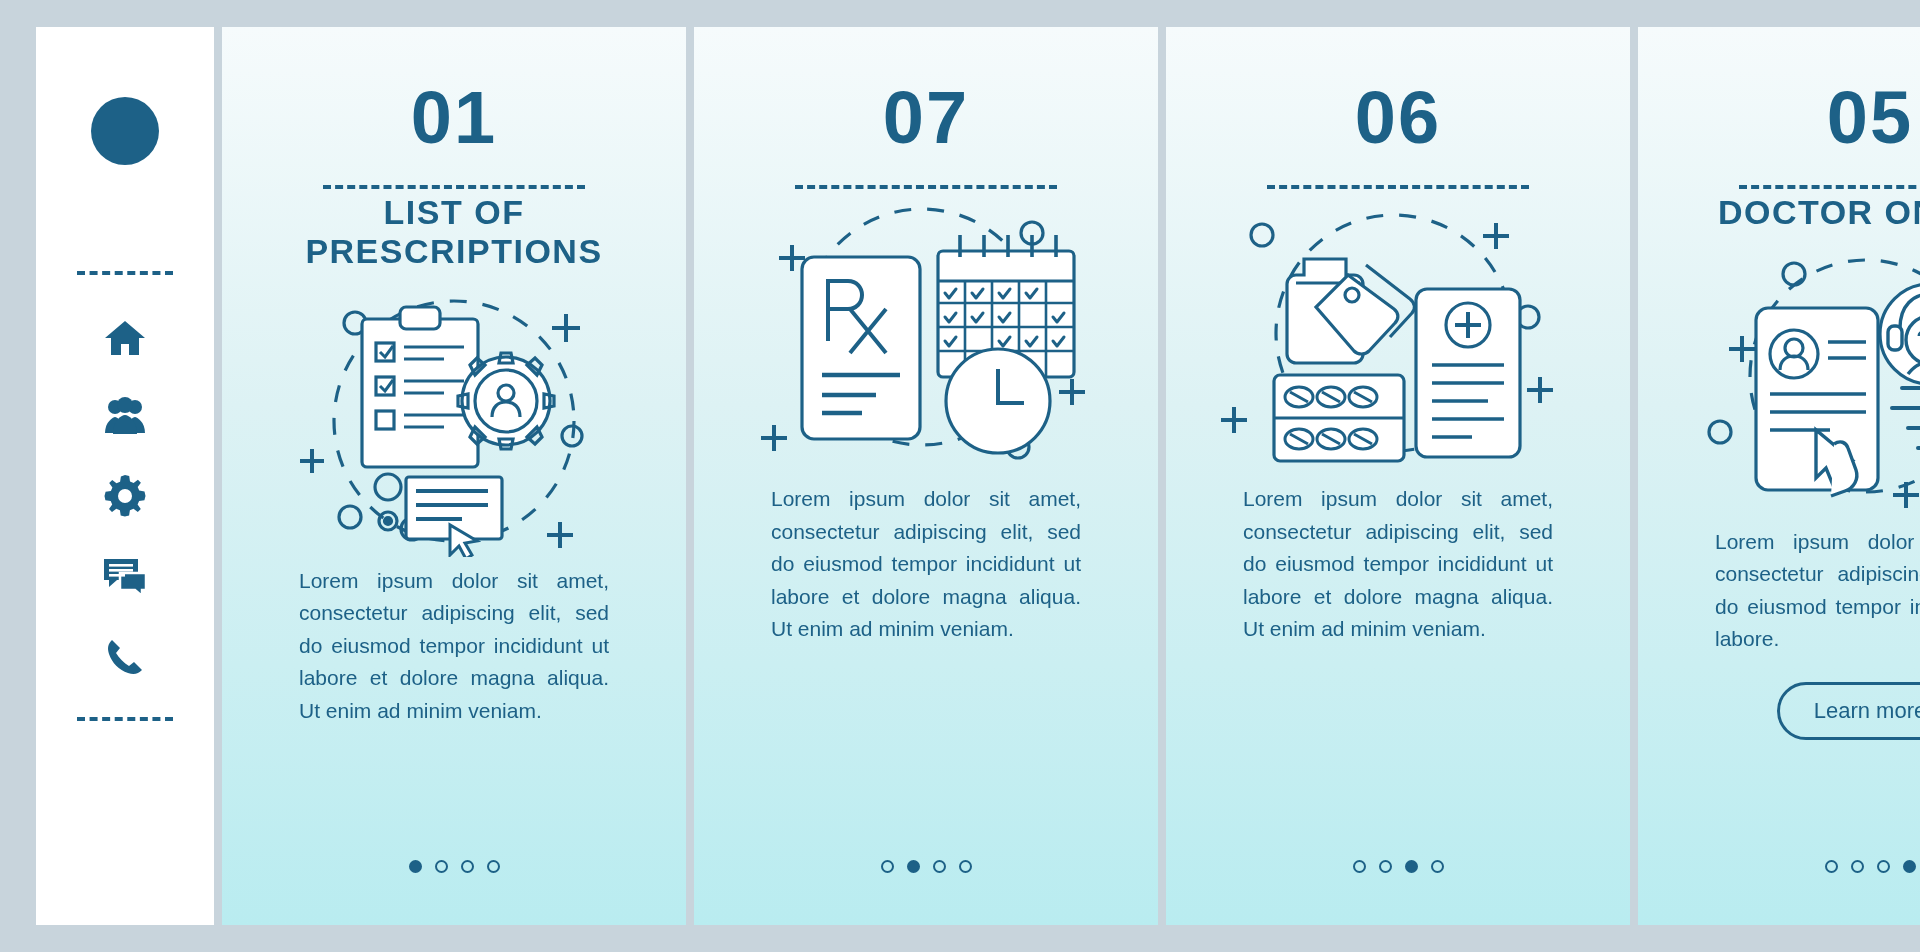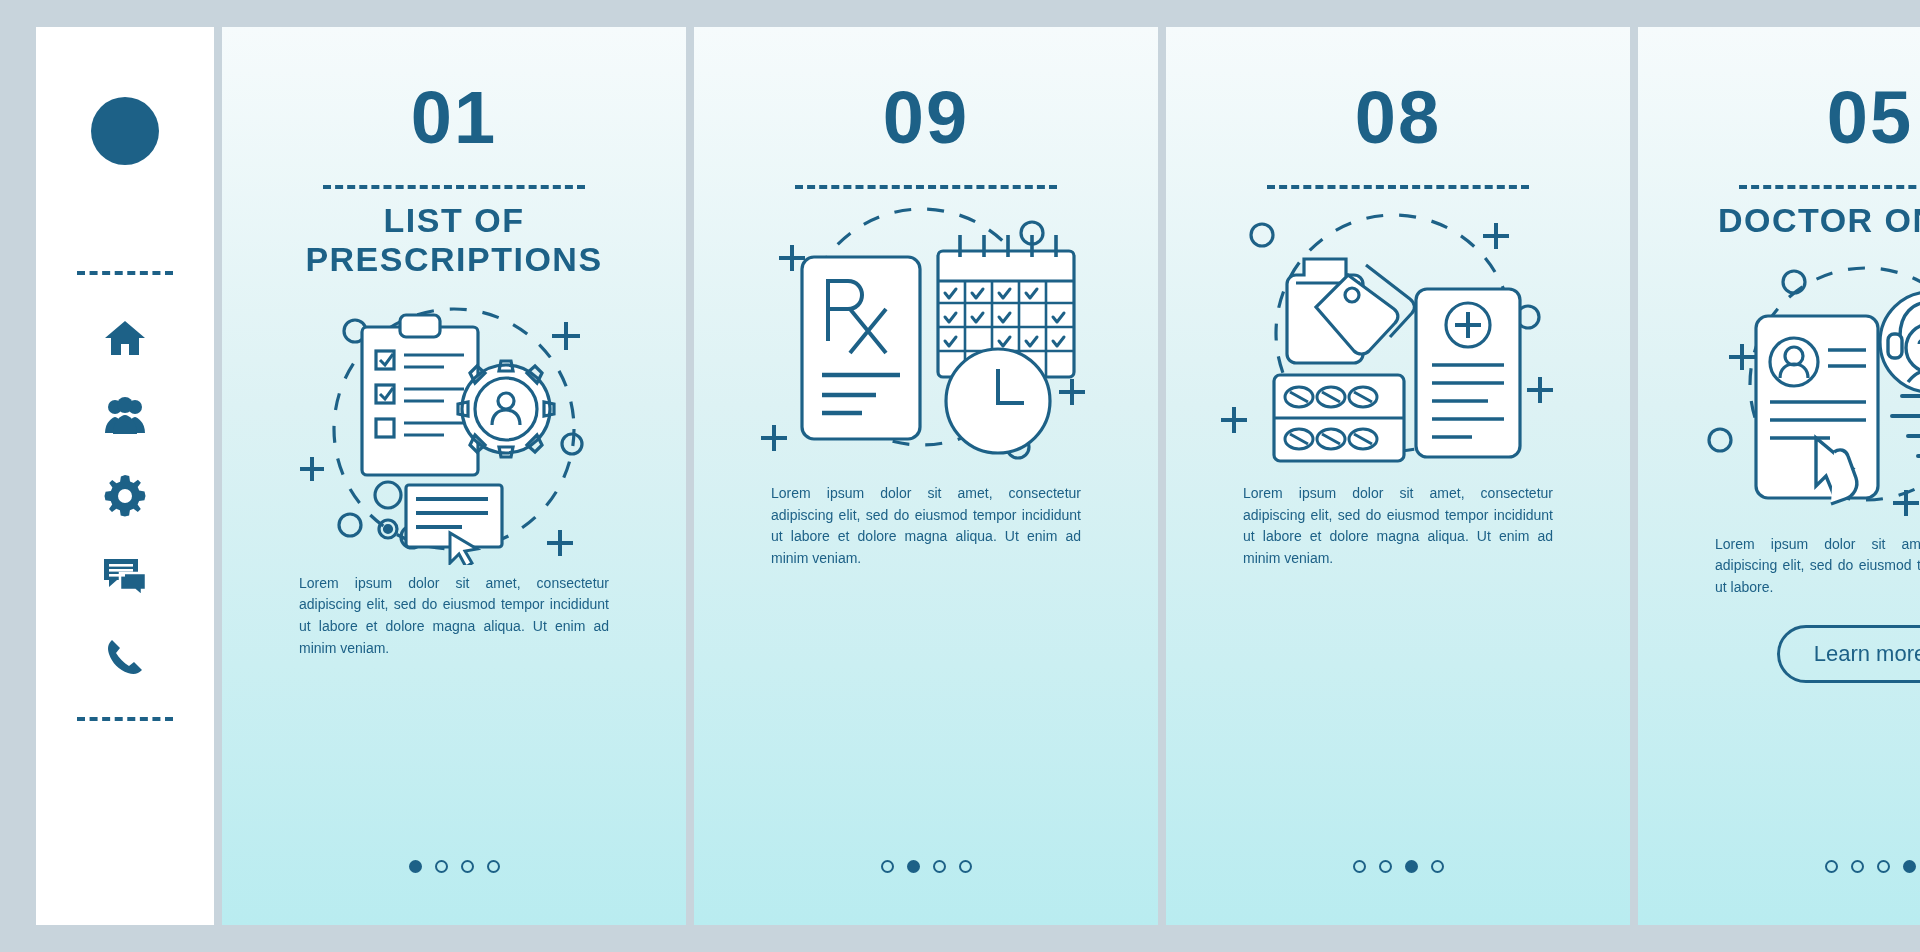--- a/index.html
+++ b/index.html
@@ -90,40 +90,40 @@
     color: #1d6187;
     line-height: 1;
   }
   .panel .dash-title {
     margin-top: 30px;
     width: 262px;
     height: 0;
     border-top: 4px dashed #1d6187;
   }
   .title {
-    margin-top: 12px;
+    margin-top: 4px;
     font-size: 34px;
     font-weight: bold;
     letter-spacing: 1.5px;
     color: #1d6187;
     text-align: center;
     line-height: 1.14;
     text-transform: uppercase;
   }
   .art {
     margin-top: 10px;
     width: 400px;
     height: 276px;
     position: relative;
   }
   .art svg { position: absolute; left: 0; top: 0; }
   .body-text {
     margin-top: 8px;
     width: 310px;
-    font-size: 14px;
+    font-size: 21px;
     line-height: 1.55;
     color: #1d6187;
     text-align: justify;
   }
   .learn-more {
     margin-top: 26px;
     padding: 13px 34px;
     border: 3px solid #1d6187;
     border-radius: 30px;
     color: #1d6187;
@@ -260,21 +260,21 @@
         <div class="body-text">Lorem ipsum dolor sit amet, consectetur adipiscing elit, sed do eiusmod tempor incididunt ut labore et dolore magna aliqua. Ut enim ad minim veniam.</div>
         <div class="dots">
           <span class="dot on"></span>
           <span class="dot"></span>
           <span class="dot"></span>
           <span class="dot"></span>
         </div>
       </div>
 
       <div class="panel">
-        <div class="num">09</div>
+        <div class="num">07</div>
         <div class="dash-title"></div>
         <div class="art">
           <svg width="400" height="276" viewBox="0 0 400 276" fill="none" stroke="#1d6187" stroke-width="3.2">
             <circle cx="196" cy="128" r="118" stroke-dasharray="17 16" fill="none"></circle>
             <circle cx="306" cy="34" r="11" fill="none"></circle>
             <circle cx="292" cy="248" r="11" fill="none"></circle>
             <g stroke-width="4">
               <path d="M66 46 v26 M53 59 h26"></path>
               <path d="M48 226 v26 M35 239 h26"></path>
               <path d="M346 180 v26 M333 193 h26"></path>
@@ -319,21 +319,21 @@
         <div class="body-text">Lorem ipsum dolor sit amet, consectetur adipiscing elit, sed do eiusmod tempor incididunt ut labore et dolore magna aliqua. Ut enim ad minim veniam.</div>
         <div class="dots">
           <span class="dot"></span>
           <span class="dot on"></span>
           <span class="dot"></span>
           <span class="dot"></span>
         </div>
       </div>
 
       <div class="panel">
-        <div class="num">08</div>
+        <div class="num">06</div>
         <div class="dash-title"></div>
         <div class="art">
           <svg width="400" height="276" viewBox="0 0 400 276" fill="none" stroke="#1d6187" stroke-width="3.2">
             <circle cx="196" cy="134" r="118" stroke-dasharray="17 16" fill="none"></circle>
             <circle cx="64" cy="36" r="11" fill="none"></circle>
             <circle cx="330" cy="118" r="11" fill="none"></circle>
             <circle cx="290" cy="246" r="11" fill="none"></circle>
             <g stroke-width="4">
               <path d="M298 24 v26 M285 37 h26"></path>
               <path d="M36 208 v26 M23 221 h26"></path>

